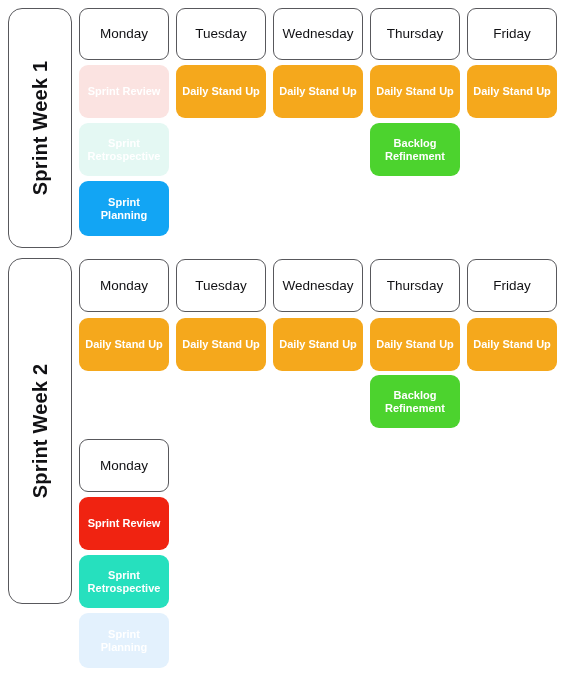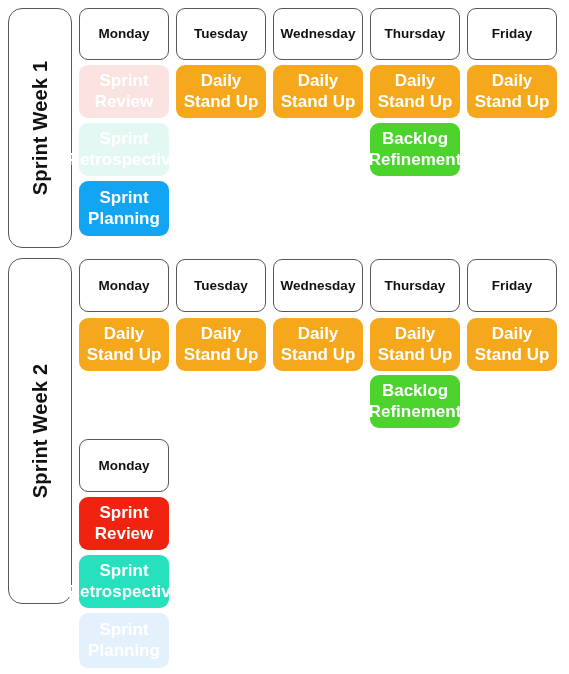--- a/index.html
+++ b/index.html
@@ -45,26 +45,26 @@
     text-align: center;
     line-height: 1.18;
     padding: 2px 4px;
   }
 
   .card.day {
     background: #ffffff;
     border: 1.3px solid #58585c;
     color: #111114;
     font-size: 13.5px;
-    font-weight: bold;
+    font-weight: normal;
   }
 
   .card.event {
     color: #ffffff;
-    font-size: 17px;
+    font-size: 11px;
     font-weight: bold;
     border: none;
   }
 
   .card.event.faded {
     font-weight: bold;
   }
 
   .card-text {
     display: block;

